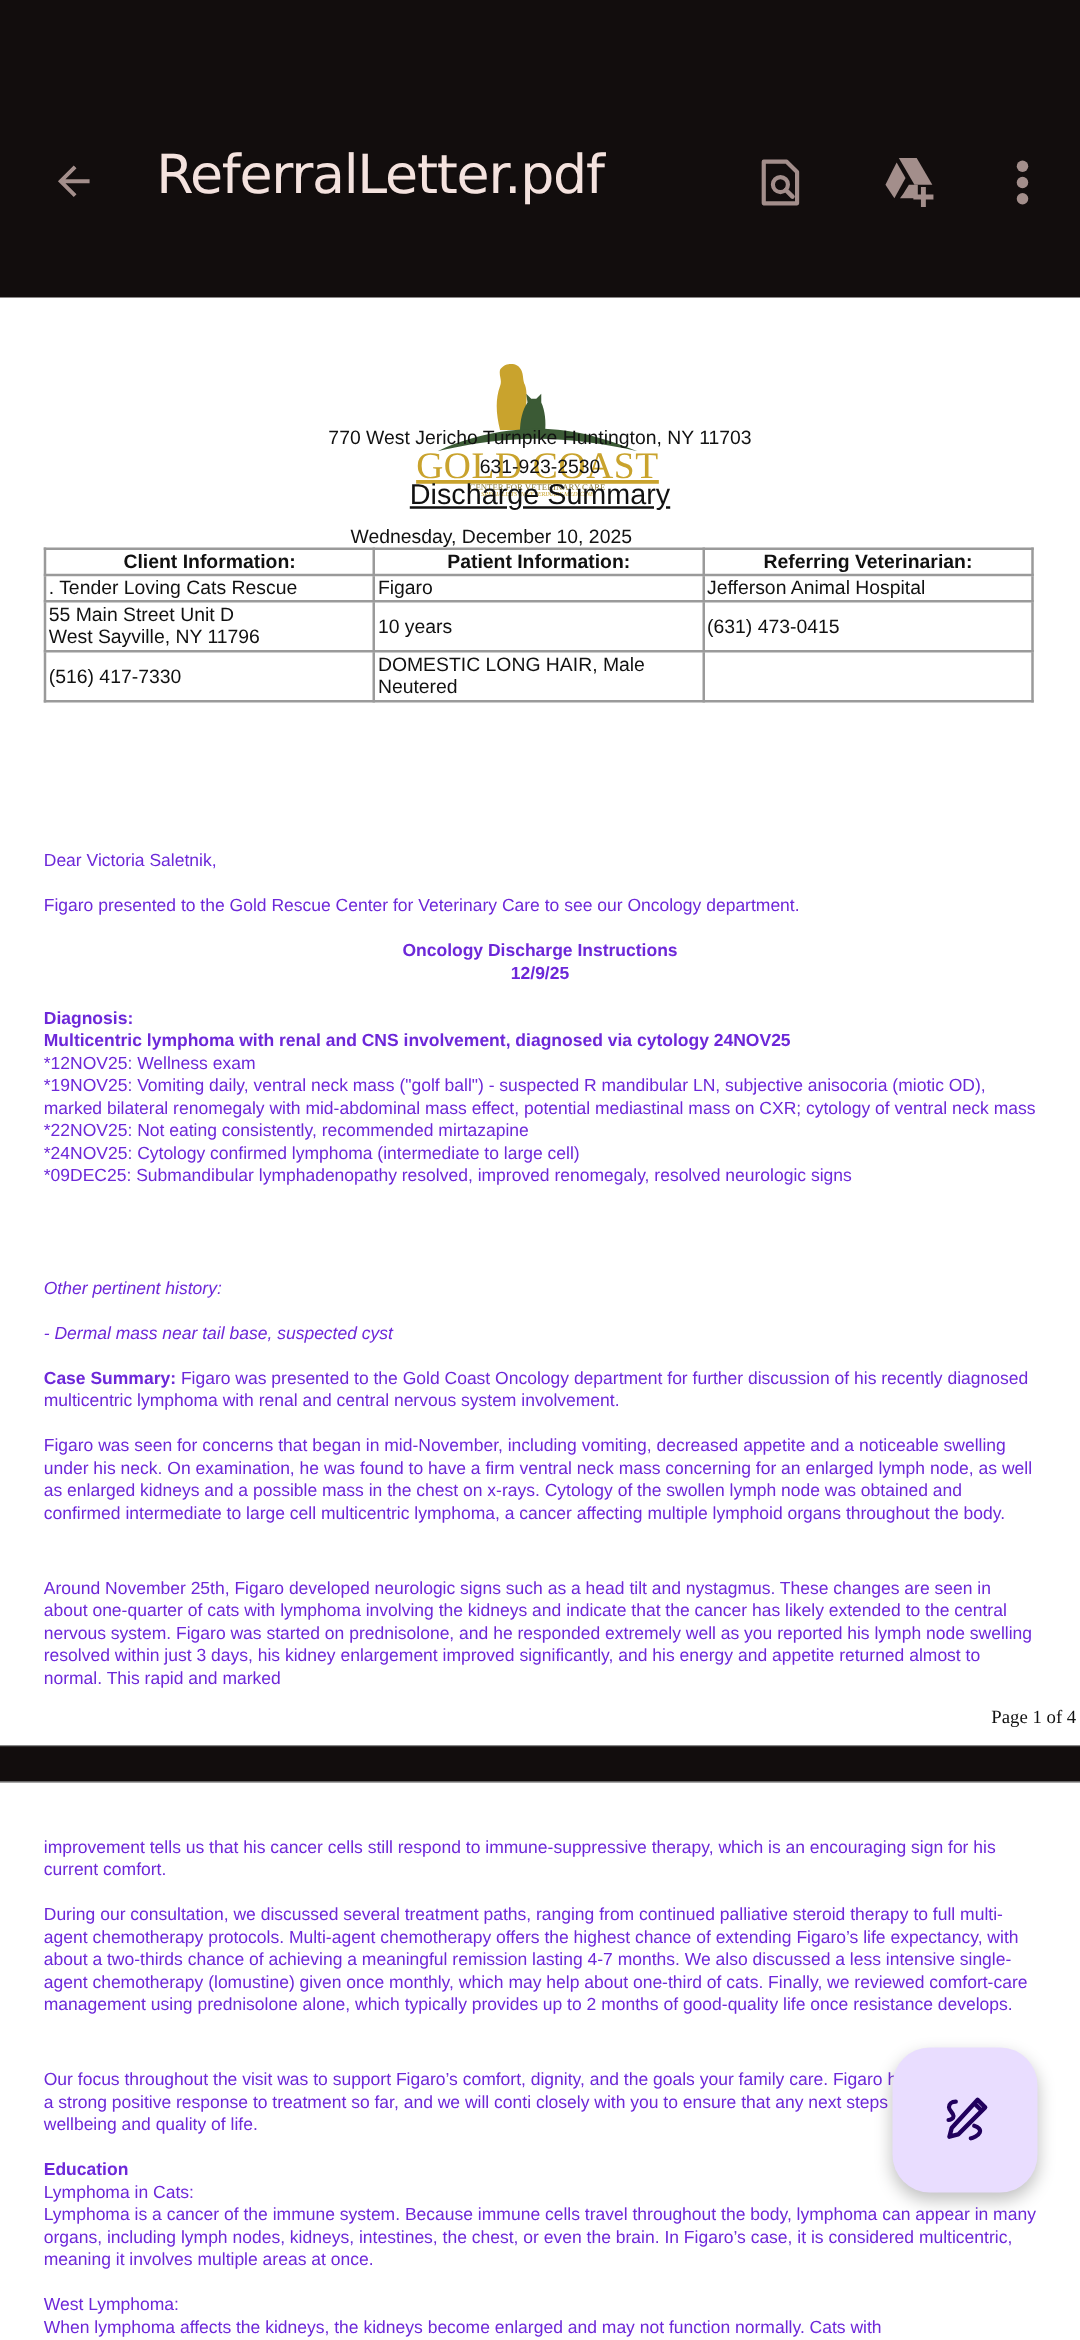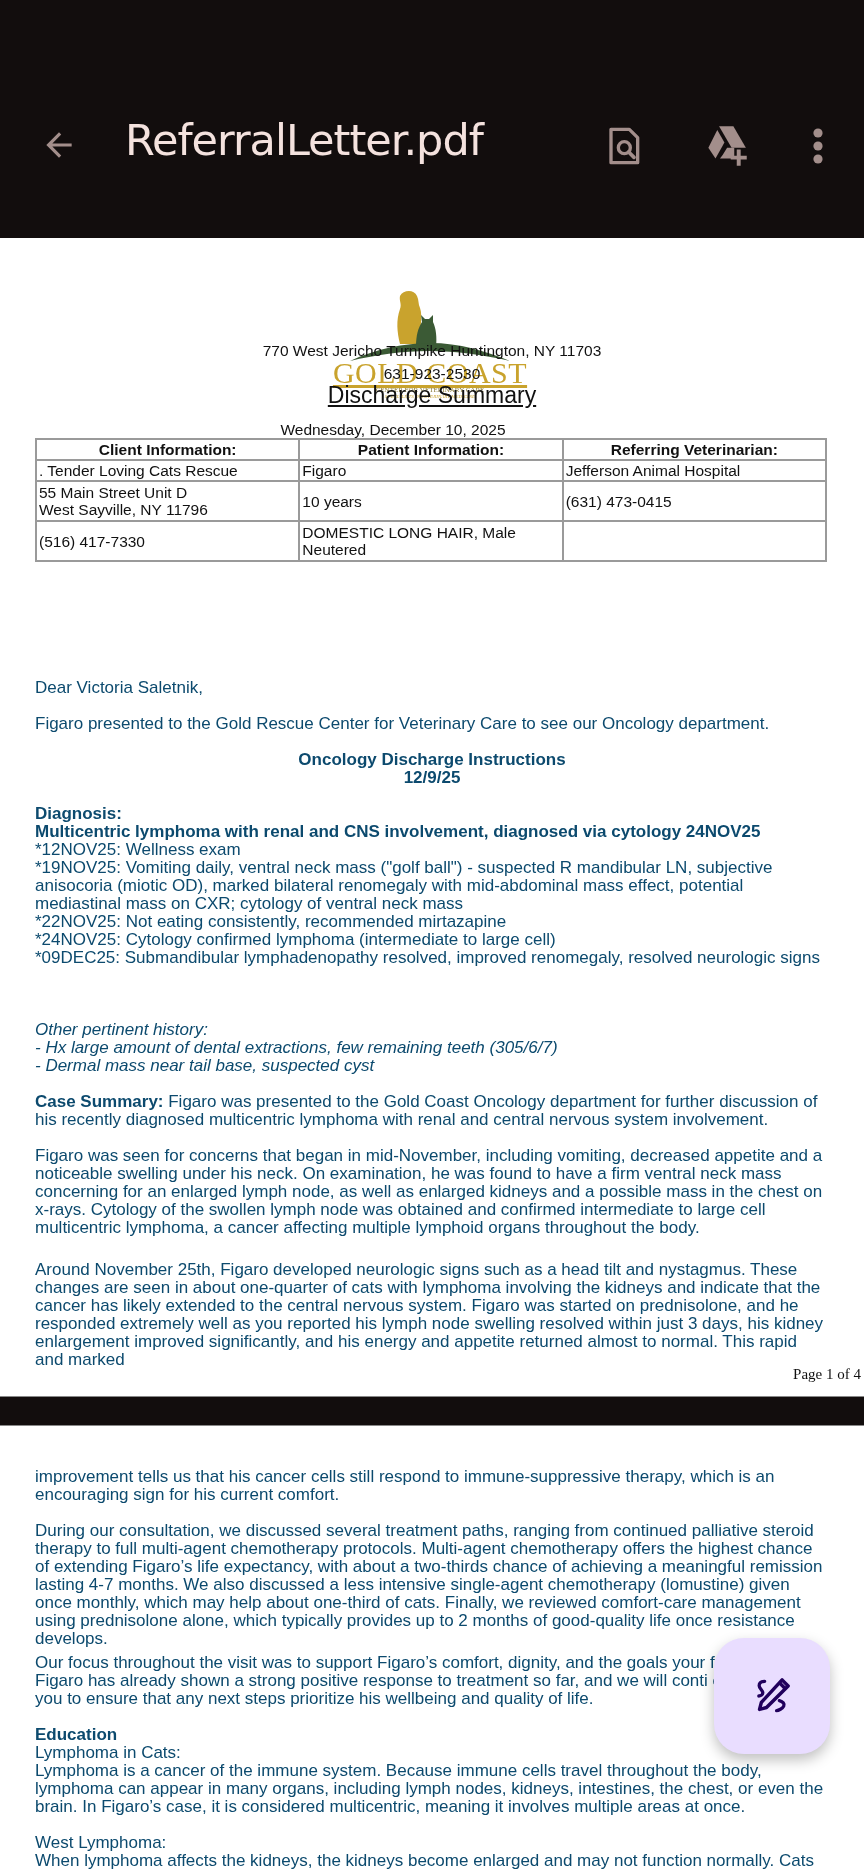--- a/index.html
+++ b/index.html
@@ -20,21 +20,21 @@
   .logo { position: absolute; left: 330px; top: 48px; width: 200px; height: 115px; }
   .addr { position: absolute; left: 0; width: 864px; text-align: center; font-size: 15.5px; color: #111; }
   .ds-title { position: absolute; left: 0; width: 864px; top: 217px; text-align: center; font-size: 23px; text-decoration: underline; color: #111; }
   .date { position: absolute; left: 0; width: 786px; top: 263px; text-align: center; font-size: 15.5px; color: #111; }
 
   table.info { position: absolute; left: 35px; top: 282px; width: 792px; border-collapse: collapse; font-size: 15.5px; color: #111; }
   table.info td, table.info th { border: 2px solid #9a9a9a; padding: 1px 2px; vertical-align: middle; line-height: 17px; text-align: left; font-weight: normal; }
   table.info th { text-align: center; font-weight: bold; }
   table.info col { width: 264px; }
 
-  .p { position: absolute; left: 35px; width: 795px; font-size: 17px; line-height: 18px; color: #0c4a6e; }
+  .p { position: absolute; left: 35px; width: 795px; font-size: 14px; line-height: 18px; color: #6d28d9; }
   .b { font-weight: bold; }
   .i { font-style: italic; }
 
   .pagenum { position: absolute; right: 3px; top: 1128px; font-family: "Liberation Serif", serif; font-size: 15px; color: #111; }
 
   .fab { position: absolute; left: 714px; top: 1638px; width: 116px; height: 116px; border-radius: 30px; background: #e9ddff; box-shadow: 0 6px 14px rgba(0,0,0,0.25); display:flex; align-items:center; justify-content:center; }
 </style>
 </head>
 <body>
 
@@ -126,21 +126,20 @@
   <div class="p b" style="top:585px">Multicentric lymphoma with renal and CNS involvement, diagnosed via cytology 24NOV25</div>
   <div class="p" style="top:603px">
     <div>*12NOV25: Wellness exam</div>
     <div>*19NOV25: Vomiting daily, ventral neck mass ("golf ball") - suspected R mandibular LN, subjective anisocoria (miotic OD), marked bilateral renomegaly with mid-abdominal mass effect, potential mediastinal mass on CXR; cytology of ventral neck mass</div>
     <div>*22NOV25: Not eating consistently, recommended mirtazapine</div>
     <div>*24NOV25: Cytology confirmed lymphoma (intermediate to large cell)</div>
     <div>*09DEC25: Submandibular lymphadenopathy resolved, improved renomegaly, resolved neurologic signs</div>
   </div>
 
   <div class="p i" style="top:783px">Other pertinent history:</div>
-  <div class="p i" style="top:801px">- Hx large amount of dental extractions, few remaining teeth (305/6/7)</div>
   <div class="p i" style="top:819px">- Dermal mass near tail base, suspected cyst</div>
 
   <div class="p" style="top:855px"><span class="b">Case Summary:</span><span> Figaro was presented to the Gold Coast Oncology department for further discussion of his recently diagnosed multicentric lymphoma with renal and central nervous system involvement.</span></div>
 
   <div class="p" style="top:909px">Figaro was seen for concerns that began in mid-November, including vomiting, decreased appetite and a noticeable swelling under his neck. On examination, he was found to have a firm ventral neck mass concerning for an enlarged lymph node, as well as enlarged kidneys and a possible mass in the chest on x-rays. Cytology of the swollen lymph node was obtained and confirmed intermediate to large cell multicentric lymphoma, a cancer affecting multiple lymphoid organs throughout the body.</div>
   <div class="p" style="top:1023px">Around November 25th, Figaro developed neurologic signs such as a head tilt and nystagmus. These changes are seen in about one-quarter of cats with lymphoma involving the kidneys and indicate that the cancer has likely extended to the central nervous system. Figaro was started on prednisolone, and he responded extremely well as you reported his lymph node swelling resolved within just 3 days, his kidney enlargement improved significantly, and his energy and appetite returned almost to normal. This rapid and marked</div>
 
   <div class="pagenum" style="top:1128px">Page 1 of 4</div>
 </div>
 

